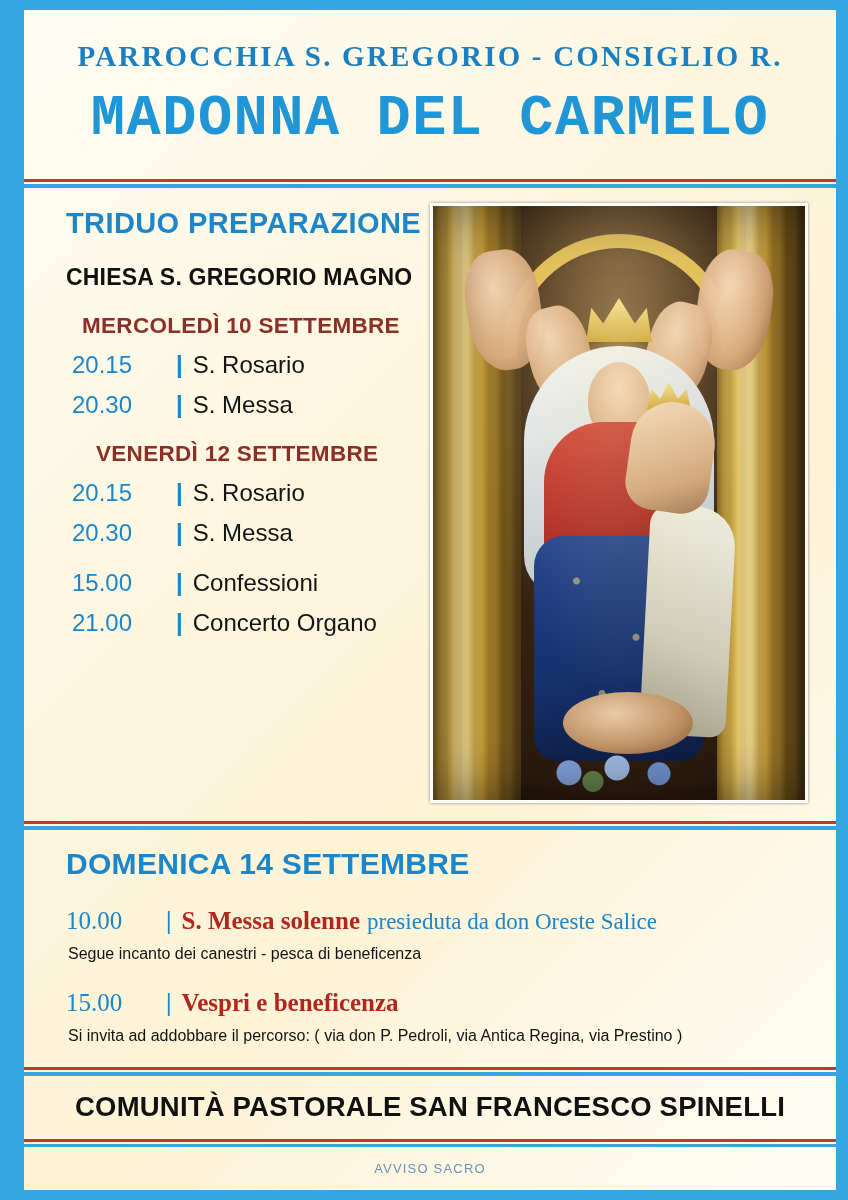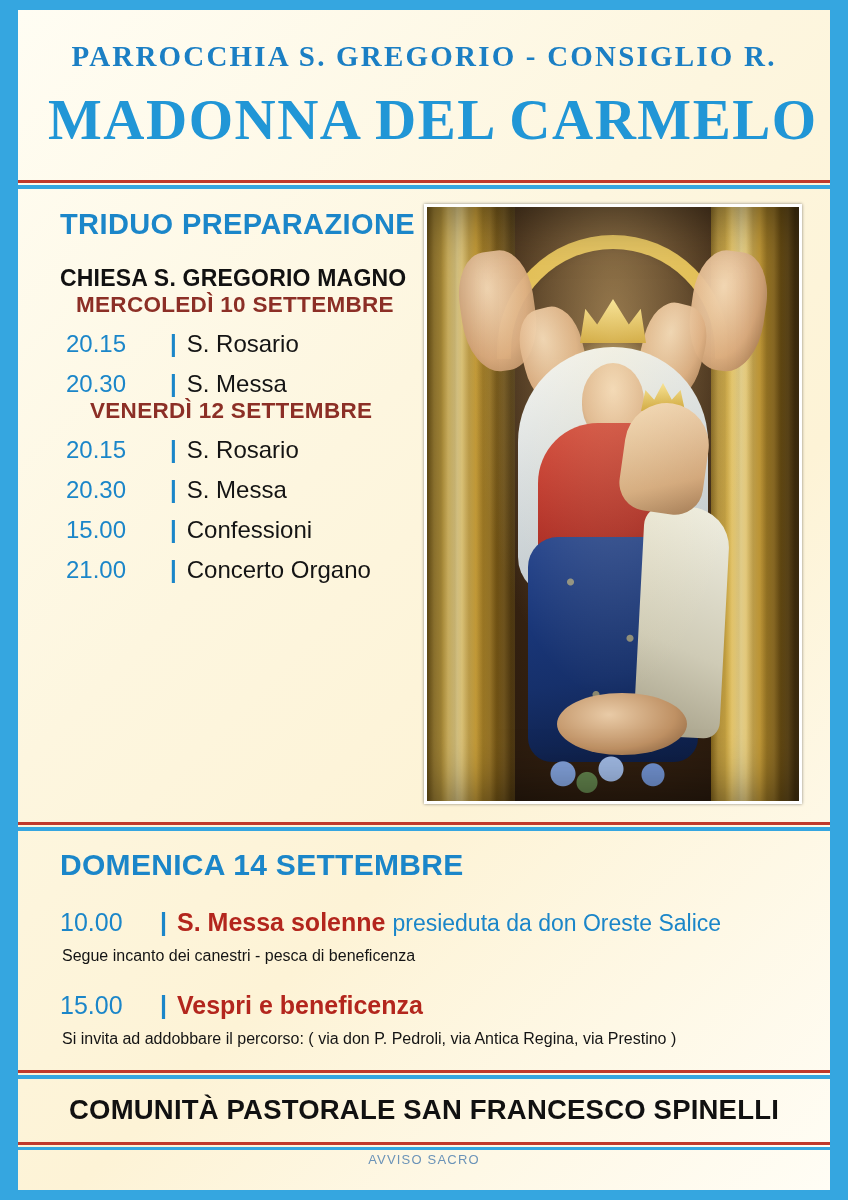--- a/index.html
+++ b/index.html
@@ -15,21 +15,21 @@
   }
   .poster {
     position: relative;
     width: 848px;
     height: 1200px;
     background: #35a6e0;
     box-sizing: border-box;
   }
   .sheet {
     position: absolute;
-    left: 18px;
+    left: 24px;
     top: 10px;
     width: 812px;
     height: 1180px;
     background: linear-gradient(135deg, #fffdf3 0%, #fdf6df 38%, #fdf3d6 62%, #fffdf5 100%);
     box-sizing: border-box;
     overflow: hidden;
   }
 
   
   .header {
@@ -38,21 +38,21 @@
   }
   .kicker {
     font-family: "Liberation Serif", serif;
     font-size: 29px;
     letter-spacing: 2.2px;
     color: #1b7fc4;
     font-weight: 700;
     white-space: nowrap;
   }
   .title {
-    font-family: Liberation Serif, serif;
+    font-family: Liberation Mono, monospace;
     font-size: 57px;
     letter-spacing: 1.5px;
     color: #2196d6;
     font-weight: 700;
     margin-top: 14px;
     white-space: nowrap;
   }
 
   .rule-wrap {
     position: relative;
@@ -104,21 +104,21 @@
     letter-spacing: 0.4px;
   }
   .church {
     color: #111;
     font-size: 23px;
     font-weight: 700;
     margin-top: 24px;
     letter-spacing: 0.2px;
   }
 
-  .day-block { }
+  .day-block { margin-top: 22px; }
   .day-name {
     color: #8c2f26;
     font-size: 22.5px;
     font-weight: 700;
     letter-spacing: 0.3px;
     padding-left: 16px;
   }
   .day-name.indent2 { padding-left: 30px; }
   .day-name.indent3 { padding-left: 26px; }
 
@@ -306,20 +306,21 @@
   .sunday-title {
     color: #1b86c9;
     font-size: 30px;
     font-weight: 700;
     letter-spacing: 0.3px;
   }
   .sunday-row {
     display: flex;
     align-items: flex-end;
     margin-top: 26px;
+    font-family: Liberation Serif, serif;
   }
   .s-time {
     width: 100px;
     color: #1b86c9;
     font-size: 25px;
   }
   .s-bar {
     color: #1b86c9;
     font-size: 25px;
     margin-right: 10px;
@@ -355,20 +356,21 @@
     color: #111;
     letter-spacing: 0.2px;
     margin: 14px 0 0 0;
     white-space: nowrap;
   }
   .avviso {
     text-align: center;
     color: #6b93b8;
     font-size: 13px;
     letter-spacing: 1.2px;
+    margin-top: 12px;
   }
 </style>
 </head>
 <body>
 
 <div class="poster">
   <div class="sheet">
 
     <div class="header">
       <div class="kicker">PARROCCHIA S. GREGORIO - CONSIGLIO R.</div>

